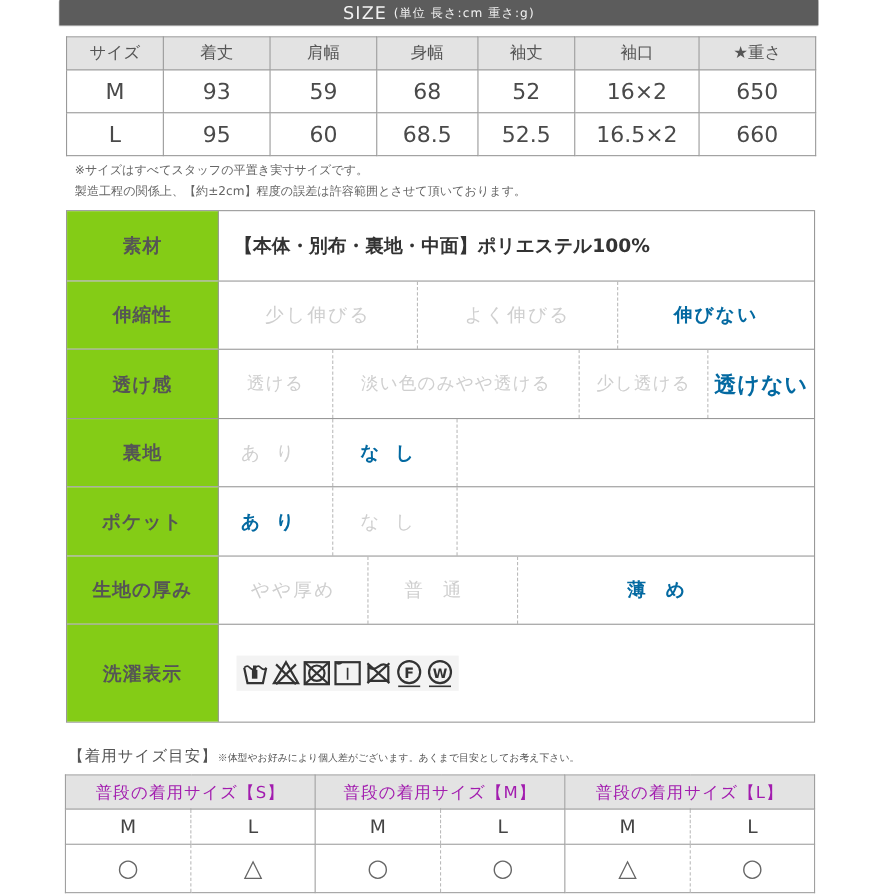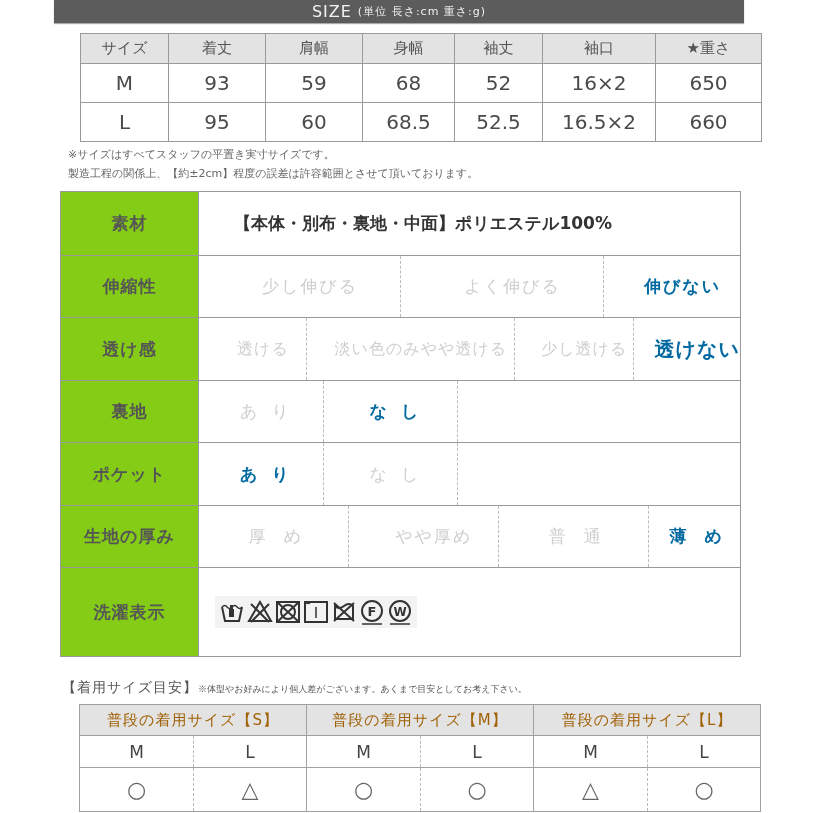--- a/index.html
+++ b/index.html
@@ -5,55 +5,55 @@
   html, body { margin:0; padding:0; background:#ffffff; }
   body { width:813px; height:813px; position:relative; overflow:hidden;
          font-family:"DejaVu Sans", sans-serif; color:#333; }
   .abs { position:absolute; }
   .titlebar { left:54px; top:0; width:690px; height:23px; background:#5c5c5c;
               color:#f2f2f2; font-size:14px; display:flex; align-items:center; justify-content:center;
               letter-spacing:1px; box-shadow:0 1px 1px #aaa; }
   .titlebar .main { font-size:16px; margin-right:6px; }
   .titlebar .sub { font-size:11px; }
 
-  table { border-collapse:collapse; table-layout:fixed;margin-left:20px; }
+  table { border-collapse:collapse; table-layout:fixed; }
   .size-table { left:60px; top:33px; width:681px; }
   .size-table td, .size-table th { border:1px solid #9a9a9a; text-align:center; padding:0;
       font-weight:normal; color:#444; }
   .size-table th { background:#e3e3e3; height:29px; font-size:15px; color:#555; }
   .size-table td { height:38px; font-size:20px; color:#4a4a4a; }
 
   .note { left:68px; font-size:11px; color:#666; white-space:nowrap; }
 
   .spec { left:60px; top:191px; width:681px; height:466px; border:1px solid #999; box-sizing:border-box; }
   .spec .row { position:absolute; left:0; width:679px; border-top:1px solid #999; box-sizing:border-box; }
   .spec .row:first-child { border-top:none; }
   .spec .lbl { position:absolute; left:0; top:0; bottom:0; width:137px; background:#84cc16;
                border-right:1px solid #999; display:flex; align-items:center; justify-content:center;
                font-size:17px; font-weight:bold; color:#555; letter-spacing:1px; }
   .spec .cells { position:absolute; left:138px; right:0; top:0; bottom:0; display:flex; }
   .spec .cell { height:100%; display:flex; align-items:center; justify-content:center;
                 border-right:1px dashed #bbb; box-sizing:border-box; font-size:17px;
-                letter-spacing:2px; white-space:nowrap;margin-left:21px; }
+                letter-spacing:2px; white-space:nowrap; }
   .spec .cell:last-child { border-right:none; }
   .spec .cell.off { color:#cfcfcf; }
   .spec .cell.on { color:#0369a1; font-weight:bold; }
   .spec .cell.plain { color:#333; justify-content:flex-start; padding-left:14px; letter-spacing:0; font-weight:bold; font-size:17px;}
   .spec .cell.empty { flex:1; }
 
   .care { display:flex; align-items:center; gap:2px; background:#f3f3f3; padding:3px 4px; margin-left:16px; }
   .care svg { display:block; }
 
   .fit-title { left:62px; top:679px; white-space:nowrap; color:#555;font-family:Liberation Mono, monospace; }
   .fit-title .big { font-size:14px; letter-spacing:1px; }
   .fit-title .small { font-size:9px; color:#555; }
 
   .fit-table { left:59px; top:704px; width:681px; }
   .fit-table td, .fit-table th { text-align:center; padding:0; color:#444; font-weight:normal; }
-  .fit-table th { background:#e3e3e3; height:30px; font-size:15px; border:1px solid #a0a0a0; color:#a16207; letter-spacing:1px; }
+  .fit-table th { background:#e3e3e3; height:30px; font-size:15px; border:1px solid #a0a0a0; color:#a21caf; letter-spacing:1px; }
   .fit-table td { border-top:1px solid #a0a0a0; border-bottom:1px solid #a0a0a0; }
   .fit-table td.dash { border-right:1px dashed #bbb; }
   .fit-table td.solid { border-right:1px solid #a0a0a0; }
   .fit-table td.first { border-left:1px solid #a0a0a0; }
   .fit-table tr.sz td { height:31px; font-size:17px; }
   .fit-table tr.mk td { height:43px; font-size:22px; color:#666; }
 </style>
 </head>
 <body>
 
@@ -148,21 +148,20 @@
     <div class="cells">
       <div class="cell on" style="width:104px;letter-spacing:14px;">あり</div>
       <div class="cell off" style="width:113px;letter-spacing:14px;">なし</div>
       <div class="cell empty"></div>
     </div>
   </div>
 
   <div class="row" style="top:313px;height:62px;">
     <div class="lbl">生地の厚み</div>
     <div class="cells">
-      <div class="cell off" style="width:136px;letter-spacing:18px;">厚め</div>
       <div class="cell off" style="width:136px;">やや厚め</div>
       <div class="cell off" style="width:136px;letter-spacing:18px;">普通</div>
       <div class="cell on" style="flex:1;letter-spacing:18px;">薄め</div>
     </div>
   </div>
 
   <div class="row" style="top:375px;height:89px;">
     <div class="lbl">洗濯表示</div>
     <div class="cells" style="align-items:center;">
       <div class="care">

